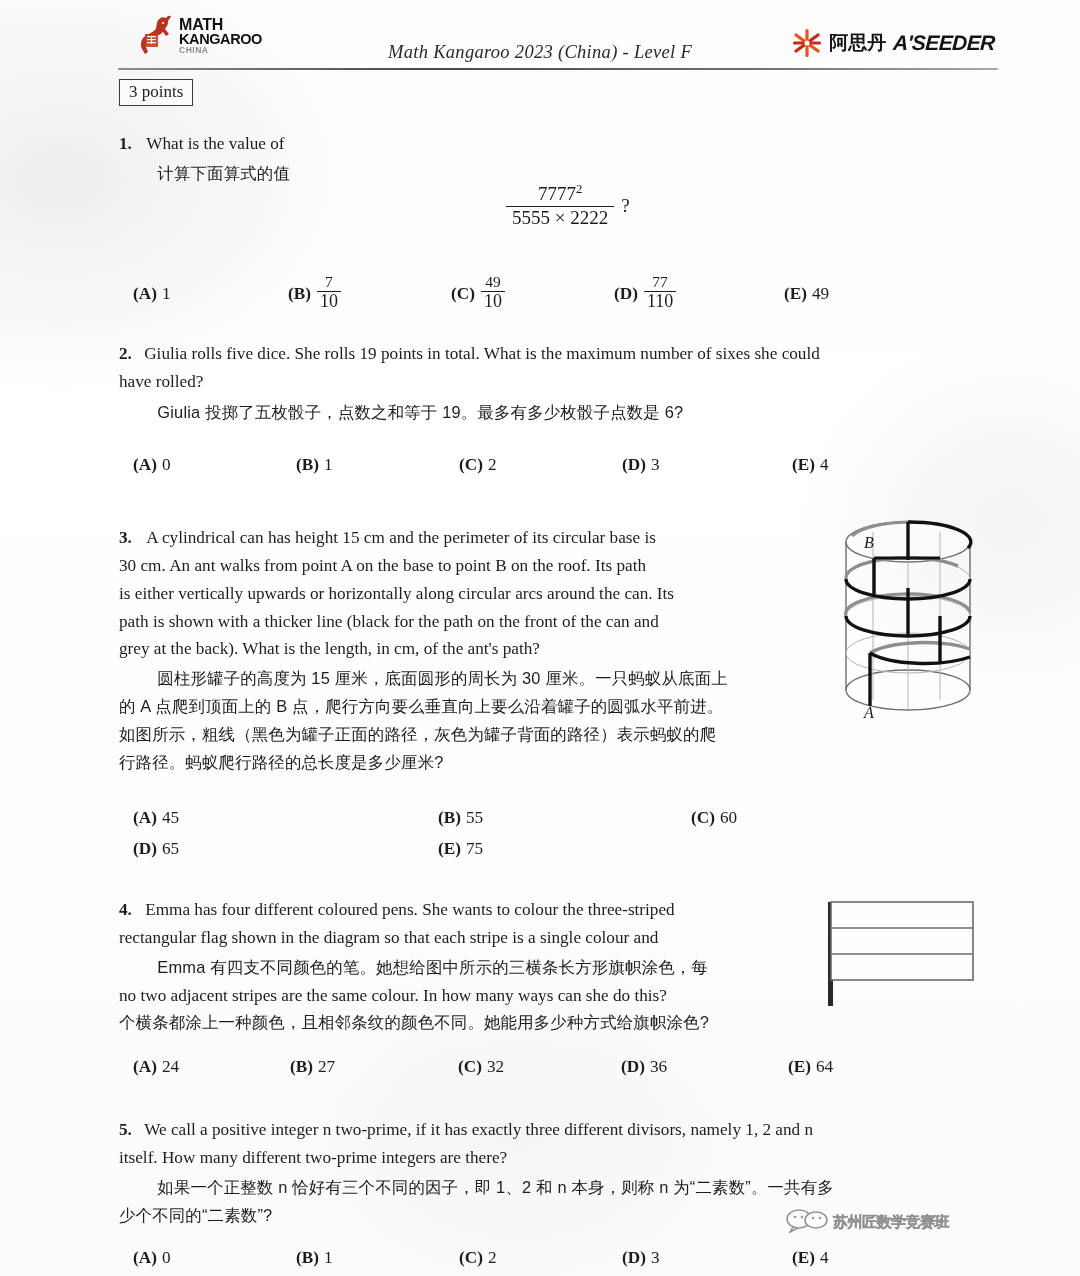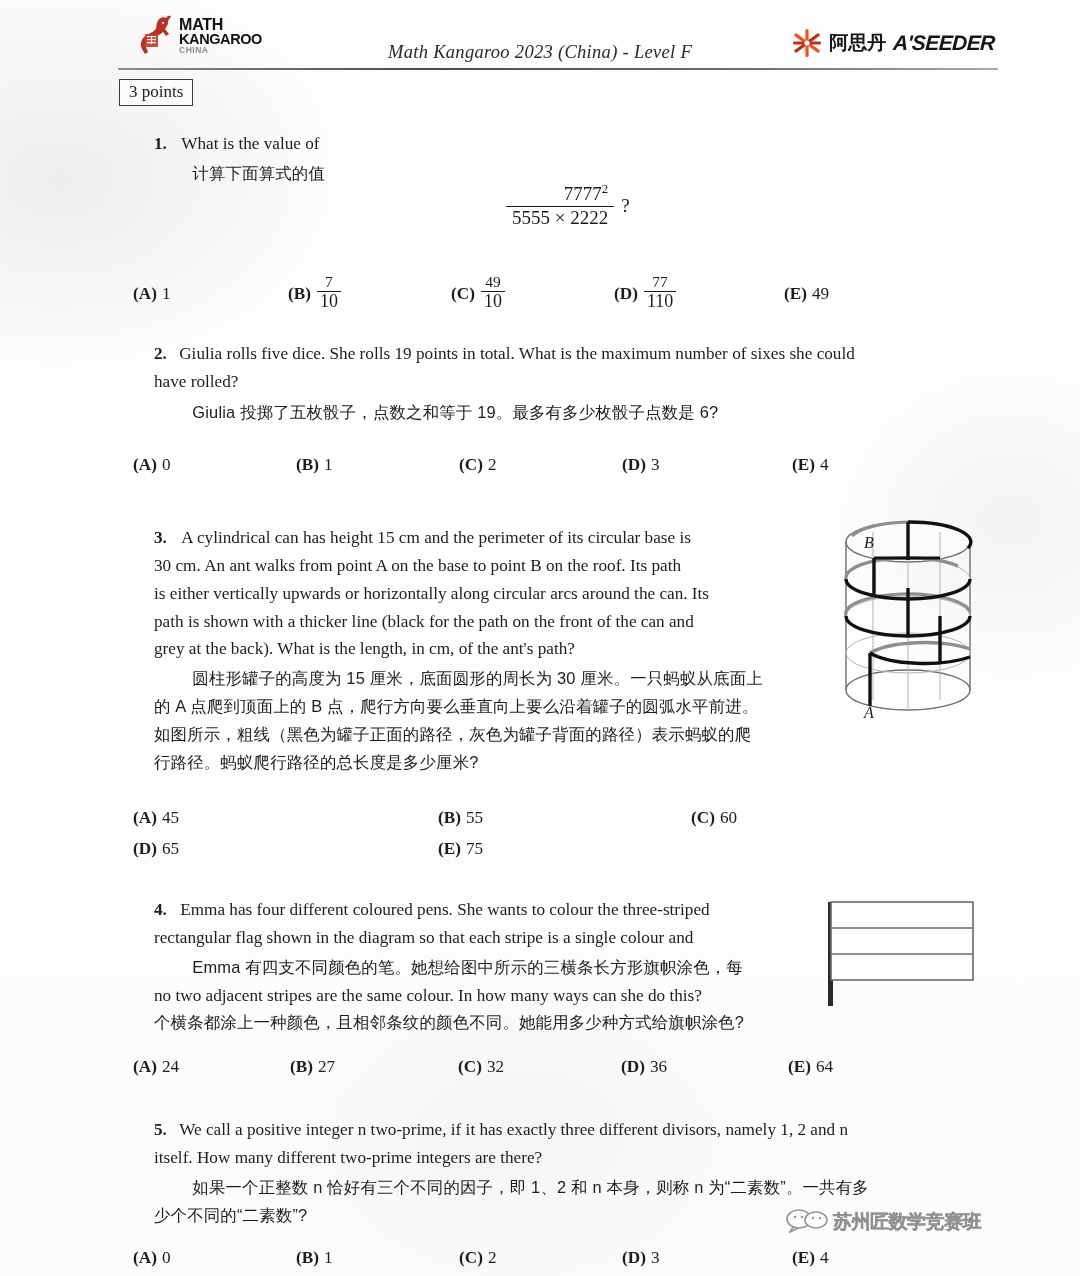--- a/index.html
+++ b/index.html
@@ -114,21 +114,20 @@
     color: #1e1e1e;
     background: rgba(255,255,255,0.6);
   }
 
   
   .q {
     position: absolute;
     font-size: 17.2px;
     line-height: 1.62;
     color: #1d1d1d;
-    margin-left: 35px;
   }
   .qnum { font-weight: 700; }
   .en { font-family: "Liberation Serif", serif; }
   .zh {
     font-family: Liberation Sans, sans-serif;
     font-size: 16.4px;
     letter-spacing: 0.2px;
   }
   .indent { display: inline-block; width: 34px; }
 
@@ -152,21 +151,21 @@
     margin: 0 1px;
     position: relative;
     top: -1px;
   }
   .frac .num { font-size: 15.5px; padding: 0 3px; }
   .frac .den {
     font-size: 18px;
     padding: 0 3px;
     border-top: 1.4px solid #1d1d1d;
   }
-  .bigfrac { font-size: 19.5px; align-items: flex-end; }
+  .bigfrac { font-size: 19.5px; }
   .bigfrac .num { font-size: 19px; padding: 0 6px 1px 6px; }
   .bigfrac .den { font-size: 19px; padding: 1px 6px 0 6px; border-top: 1.5px solid #1d1d1d; }
   sup.sq { font-size: 0.68em; vertical-align: super; }
 
   
   .fig-cylinder {
     position: absolute;
     left: 828px;
     top: 518px;
     width: 160px;
@@ -193,21 +192,21 @@
     left: 786px;
     top: 1207px;
     display: flex;
     align-items: center;
     gap: 3px;
     opacity: 0.72;
     filter: blur(0.25px);
   }
   .wm-text {
     font-family: "DejaVu Sans", sans-serif;
-    font-size: 19px;
+    font-size: 15px;
     font-weight: 700;
     color: #5d5d5d;
     letter-spacing: -0.5px;
     -webkit-text-stroke: 0.4px #6a6a6a;
   }
 </style>
 </head>
 <body>
 
 <div class="page">

